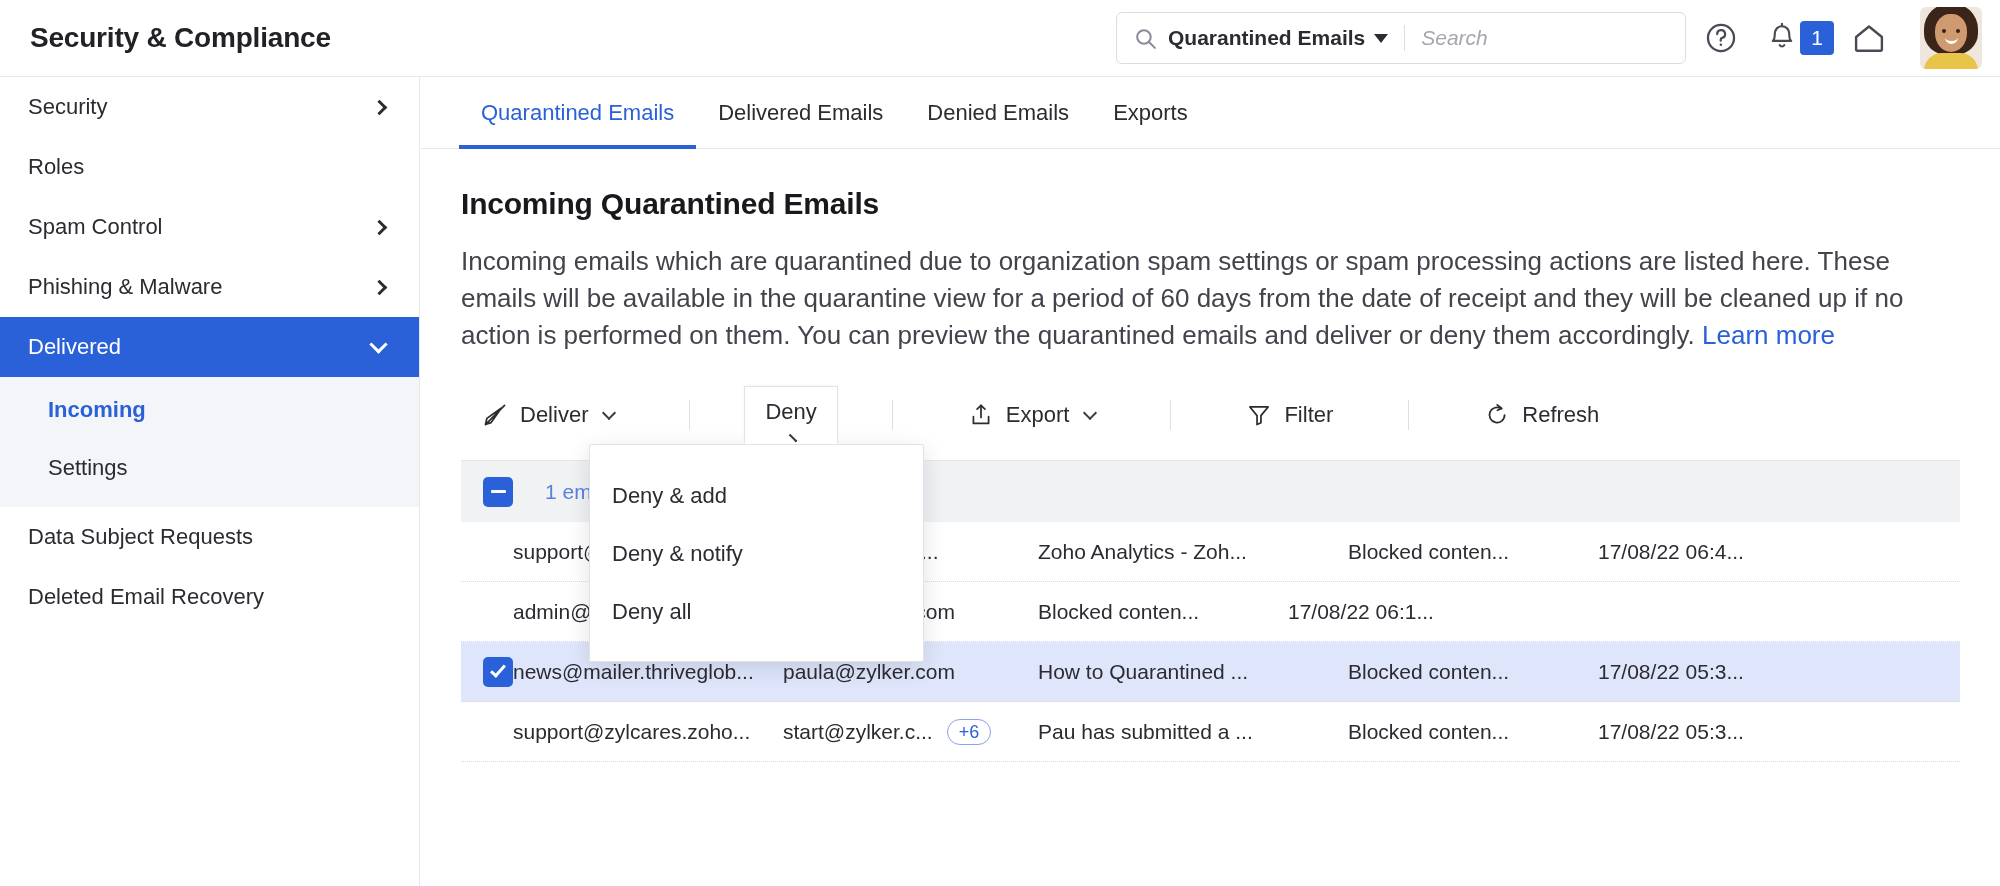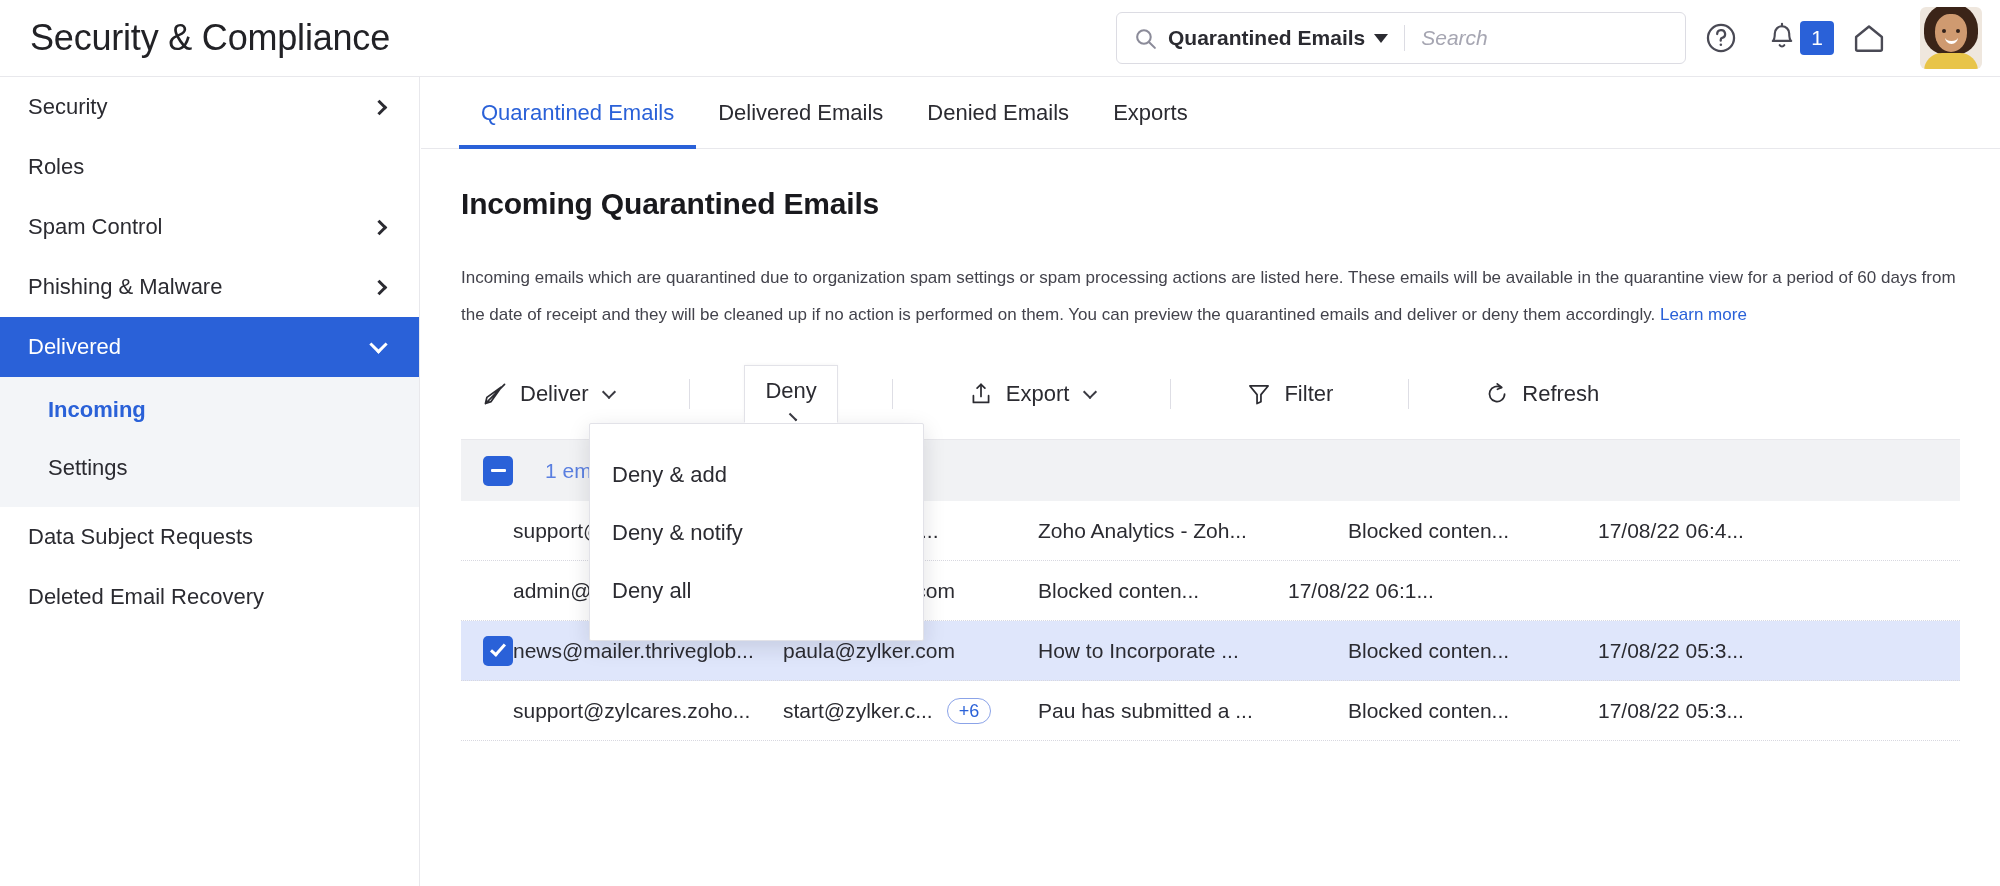--- a/index.html
+++ b/index.html
@@ -12,21 +12,21 @@
   }
   .app { position: relative; width: 2000px; height: 886px; }
 
   
   .topbar {
     position: absolute; left: 0; top: 0; width: 2000px; height: 77px;
     background: #ffffff; border-bottom: 1px solid #e8e8ec;
     display: flex; align-items: center;
   }
   .app-title {
-    margin-left: 30px; font-size: 36px; color: #222226; font-weight: 400;
+    margin-left: 30px; font-size: 28px; color: #222226; font-weight: 700;
     letter-spacing: -0.2px; white-space: nowrap;
   }
   .topbar-right {
     margin-left: auto; display: flex; align-items: center; height: 100%;
   }
   .searchbox {
     width: 570px; height: 52px; border: 1px solid #dcdce3; border-radius: 6px;
     display: flex; align-items: center; background: #fff;
   }
   .search-icon { margin-left: 16px; display: flex; align-items: center; }
@@ -127,21 +127,21 @@
   .tab.active { color: #2a61d8; }
   .tab.active::after {
     content: ""; position: absolute; left: 0; right: 0; bottom: -1px;
     height: 4px; background: #2a61d8;
   }
   .content { padding: 38px 40px 0 40px; }
   .page-title {
     font-size: 30px; font-weight: 700; color: #19191d; letter-spacing: -0.2px;
   }
   .page-desc {
-    margin-top: 38px; font-size: 17px; line-height: 37px; color: #43434c;
+    margin-top: 22px; font-size: 26px; line-height: 37px; color: #43434c;
     max-width: 1510px;
   }
   .page-desc a { color: #2a61d8; text-decoration: none; }
 
   
   .toolbar {
     margin-top: 32px; height: 58px; display: flex; align-items: stretch;
     position: relative;
     gap: 48px;
   }
@@ -433,21 +433,21 @@
         <div class="row selected">
           <div class="cell-check">
             <div class="cbox checked">
               <span class="tick"></span>
             </div>
           </div>
           <div class="cell c-sender">news@mailer.thriveglob...</div>
           <div class="c-recipient">
             <span class="cell">paula@zylker.com</span>
           </div>
-          <div class="cell c-subject">How to Incorporate ...</div>
+          <div class="cell c-subject">How to Quarantined ...</div>
           <div class="cell c-reason">Blocked conten...</div>
           <div class="cell c-date">17/08/22 05:3...</div>
         </div>
 
         <div class="row">
           <div class="cell-check">
             <div class="cbox empty"></div>
           </div>
           <div class="cell c-sender">support@zylcares.zoho...</div>
           <div class="c-recipient">

